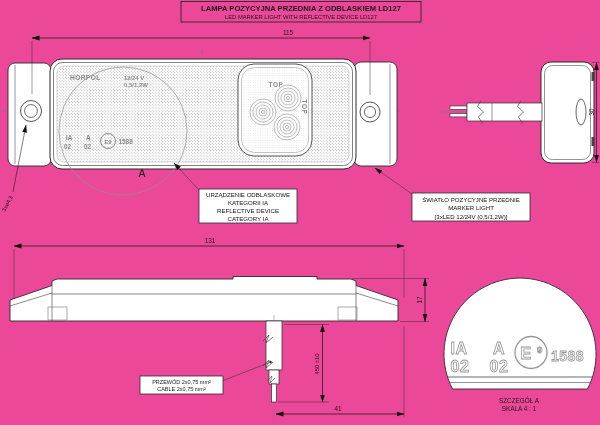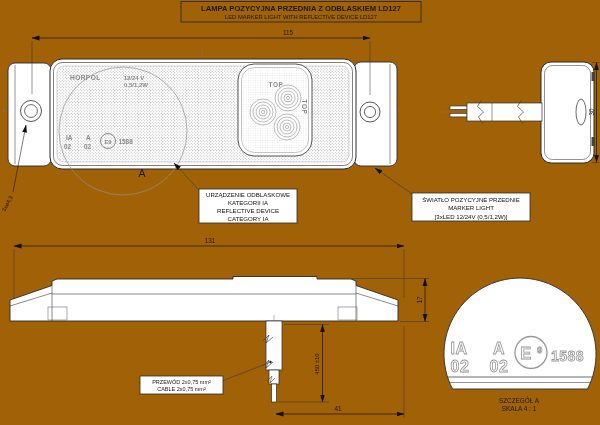--- a/index.html
+++ b/index.html
@@ -1,16 +1,16 @@
 <!DOCTYPE html>
 <html><head>
 <meta charset="utf-8">
 <style>
   html,body{margin:0;padding:0;background:#fff;}
-  #stage{position:relative;width:600px;height:425px;background:#a16207;overflow:hidden;}
+  #stage{position:relative;width:600px;height:425px;background:#ec4899;overflow:hidden;}
   svg{display:block;}
   svg text{font-family:"Liberation Sans","DejaVu Sans",sans-serif;fill:#1a1a1a;}
   .eng{fill:#8a8a8a;font-weight:bold;}
   .dim{font-size:6.3px;fill:#1a1a1a;}
   .callout{font-size:6.1px;fill:#111;}
   .outline-mark{fill:#ffffff;stroke:#979797;stroke-width:0.8;font-weight:bold;letter-spacing:0.5px;}
 </style>
 </head>
 <body>
 

